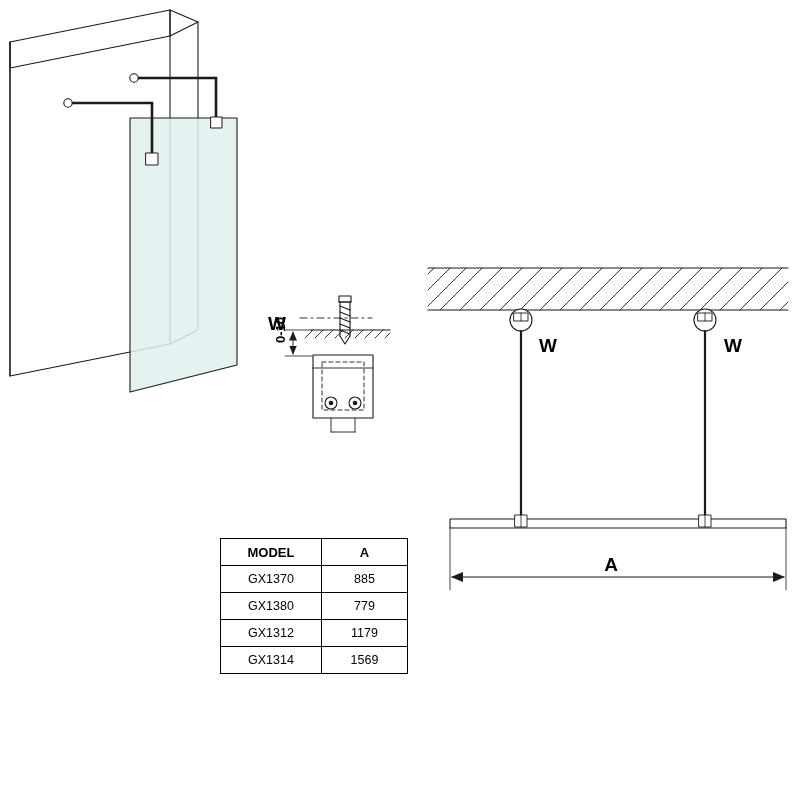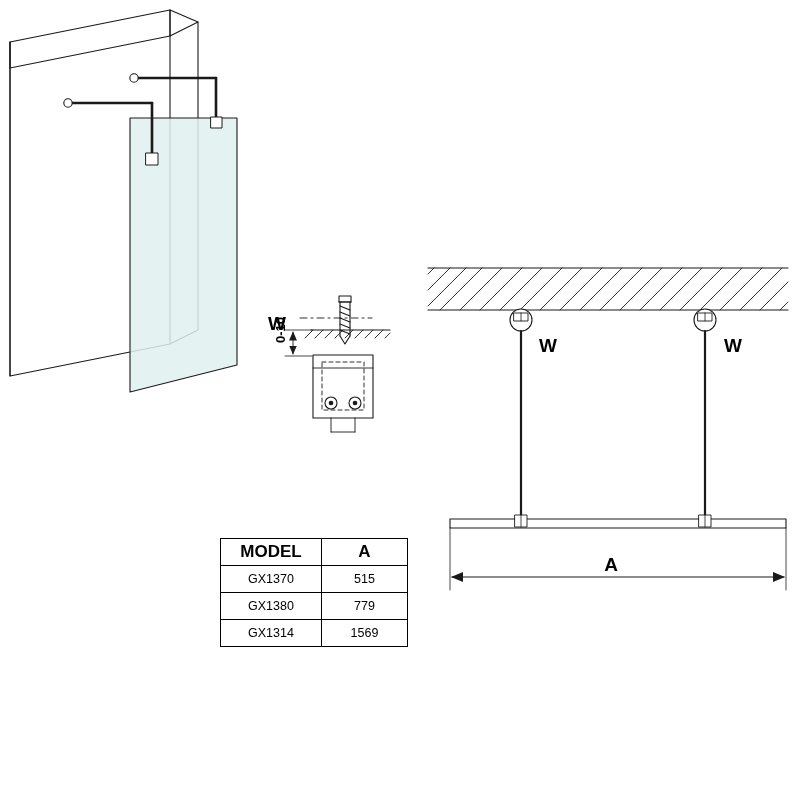--- a/index.html
+++ b/index.html
@@ -35,21 +35,21 @@
     font-size: 12.5px;
   }
   .spec-table th, .spec-table td {
     border: 1px solid #000000;
     text-align: center;
     height: 26px;
     padding: 0;
   }
   .spec-table th {
     font-weight: bold;
-    font-size: 17px;
+    font-size: 13px;
   }
   .spec-table .col-model { width: 100px; }
   .spec-table .col-a { width: 85px; }
   .label-w {
     font-weight: bold;
     font-size: 19px;
     font-family: "Liberation Sans", sans-serif;
   }
   .label-a {
     font-weight: bold;
@@ -230,26 +230,30 @@
   <table class="spec-table">
     <thead>
       <tr>
         <th class="col-model">MODEL</th>
         <th class="col-a">A</th>
       </tr>
     </thead>
     <tbody>
       <tr>
         <td>GX1370</td>
-        <td>515</td>
+        <td>885</td>
       </tr>
       <tr>
         <td>GX1380</td>
         <td>779</td>
       </tr>
       <tr>
+        <td>GX1312</td>
+        <td>1179</td>
+      </tr>
+      <tr>
         <td>GX1314</td>
         <td>1569</td>
       </tr>
     </tbody>
   </table>
 
 </div>
 
 </body></html>

